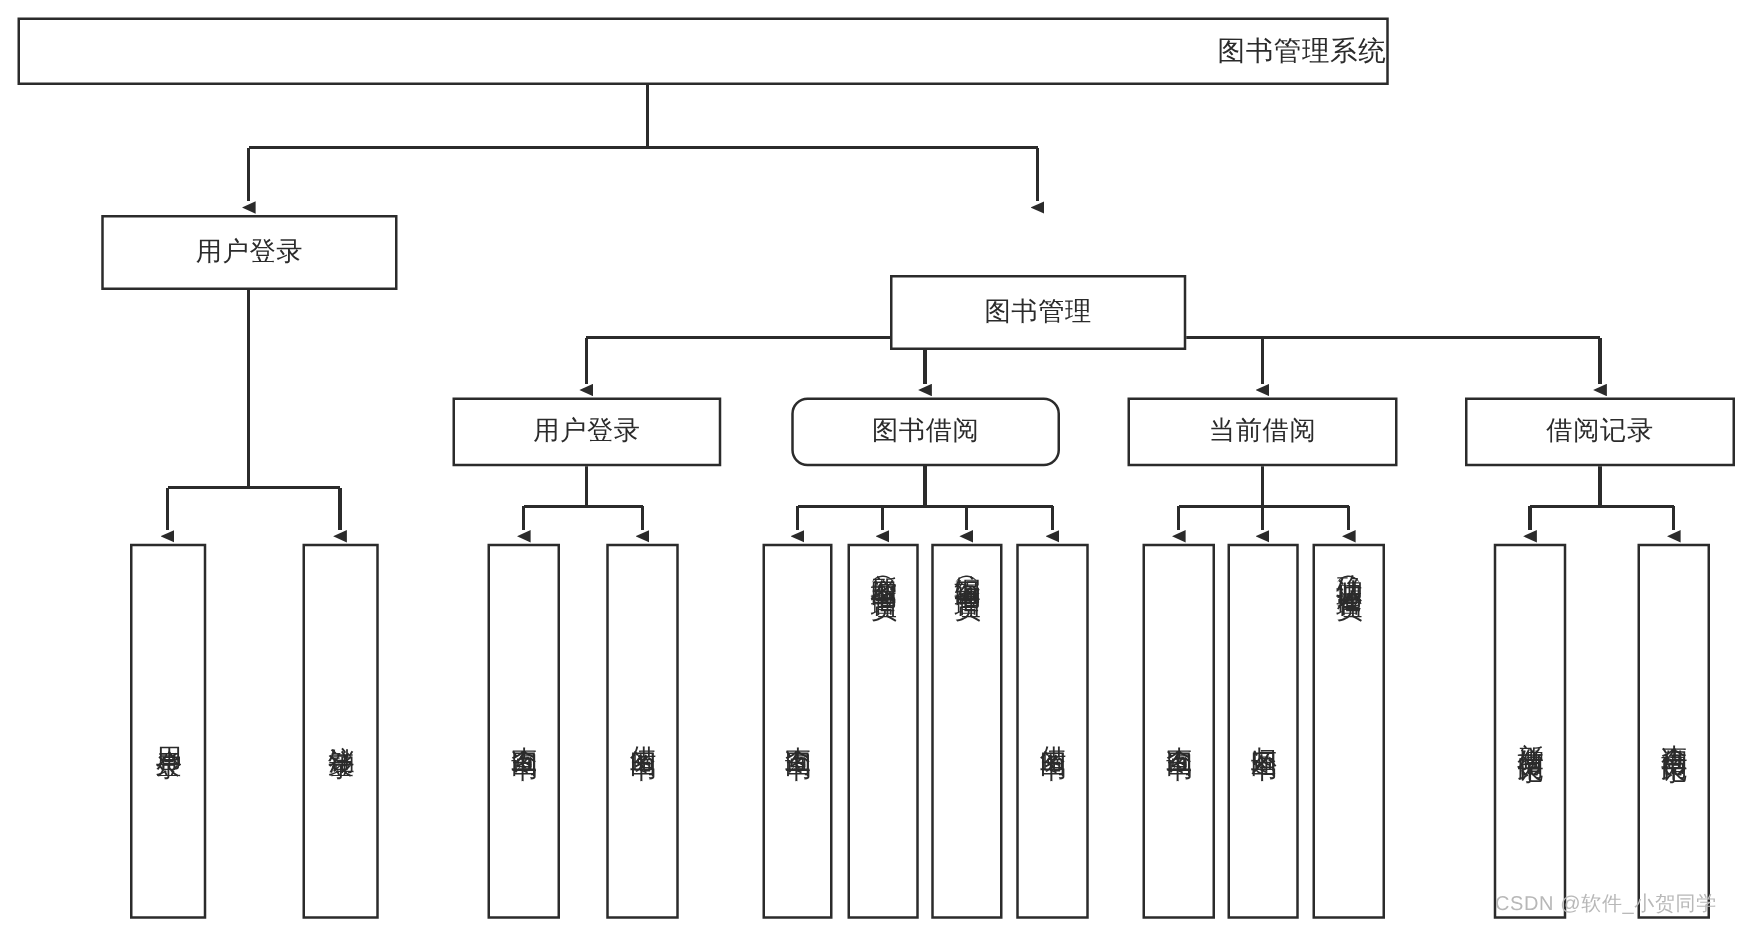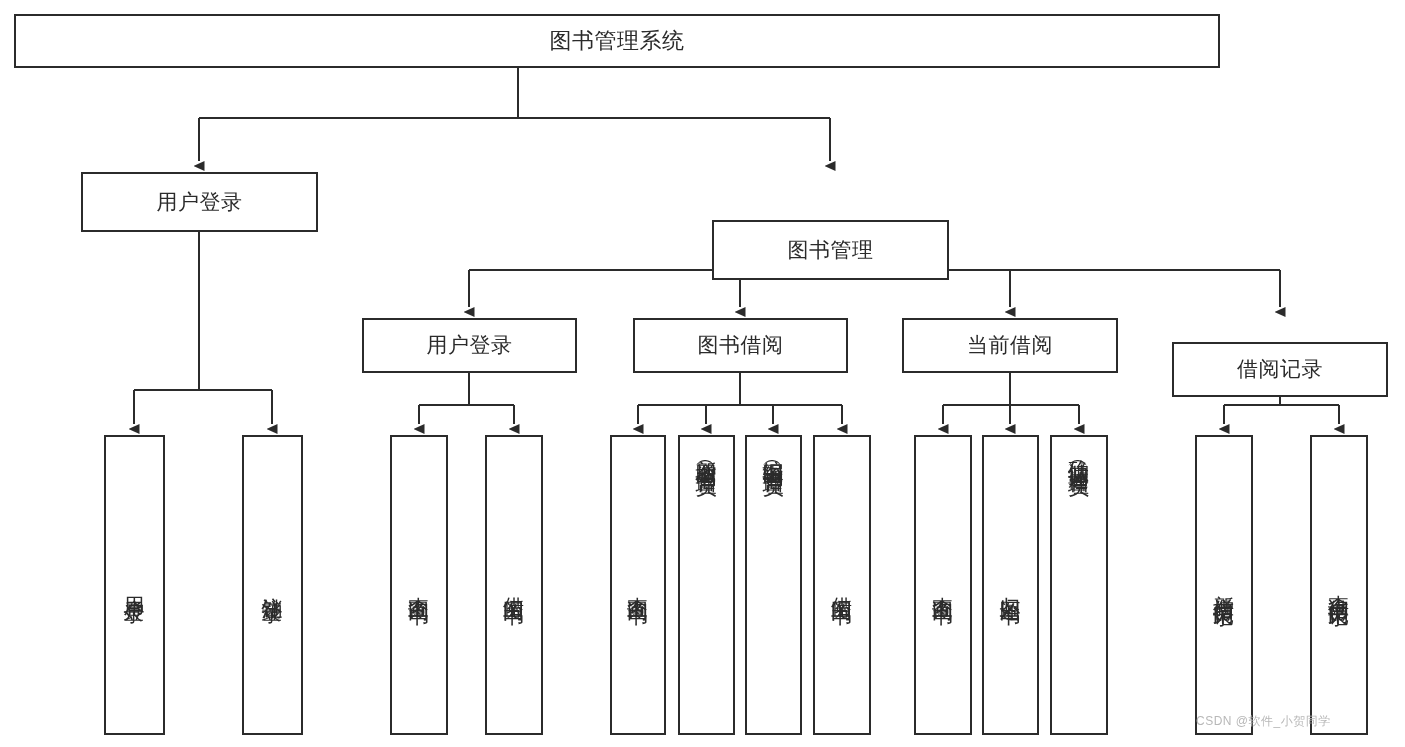--- a/index.html
+++ b/index.html
@@ -62,21 +62,21 @@
     line-height: 1;
     white-space: normal;
   }
   .node-box.vertical.centered {
     align-items: center;
     padding-top: 0;
   }
   .watermark {
     position: absolute;
     color: #b8b8b8;
-    font-size: 12px;
+    font-size: 16px;
     white-space: nowrap;
     letter-spacing: 0.5px;
     pointer-events: none;
   }
 </style>
 </head>
 <body>
 
 <div id="diagram-root">
 
@@ -117,39 +117,39 @@
         <line x1="1010" y1="405" x2="1010" y2="424" stroke="#2b2b2b" stroke-width="2.5" shape-rendering="crispEdges" marker-end="url(#arrowhead)"></line>
         <line x1="1079" y1="405" x2="1079" y2="424" stroke="#2b2b2b" stroke-width="2.5" shape-rendering="crispEdges" marker-end="url(#arrowhead)"></line>
         <line x1="1280" y1="373" x2="1280" y2="405" stroke="#2b2b2b" stroke-width="2.5" shape-rendering="crispEdges"></line>
         <line x1="1224" y1="405" x2="1339" y2="405" stroke="#2b2b2b" stroke-width="2.5" shape-rendering="crispEdges"></line>
         <line x1="1224" y1="405" x2="1224" y2="424" stroke="#2b2b2b" stroke-width="2.5" shape-rendering="crispEdges" marker-end="url(#arrowhead)"></line>
         <line x1="1339" y1="405" x2="1339" y2="424" stroke="#2b2b2b" stroke-width="2.5" shape-rendering="crispEdges" marker-end="url(#arrowhead)"></line>
       </g>
   </svg>
 
   <div id="nodes-layer">
-      <div class="node-box horizontal root" style="left: 14px; top: 14px; width: 1206px; height: 54px;">
+      <div class="node-box horizontal root" style="left: 14px; top: 14px; width: 1097px; height: 54px; justify-content: flex-end;">
         <span class="node-label">图书管理系统</span>
       </div>
       <div class="node-box horizontal" style="left: 81px; top: 172px; width: 237px; height: 60px;">
         <span class="node-label">用户登录</span>
       </div>
       <div class="node-box horizontal" style="left: 712px; top: 172px; width: 237px; height: 60px; margin-top: 48px;">
         <span class="node-label">图书管理</span>
       </div>
       <div class="node-box horizontal" style="left: 362px; top: 318px; width: 215px; height: 55px;">
         <span class="node-label">用户登录</span>
       </div>
-      <div class="node-box horizontal" style="left: 633px; top: 318px; width: 215px; height: 55px;">
+      <div class="node-box horizontal" style="left: 633px; top: 318px; width: 215px; height: 55px; border-radius: 13px;">
         <span class="node-label">图书借阅</span>
       </div>
       <div class="node-box horizontal" style="left: 902px; top: 318px; width: 216px; height: 55px;">
         <span class="node-label">当前借阅</span>
       </div>
-      <div class="node-box horizontal" style="left: 1172px; top: 318px; width: 216px; height: 55px; margin-top: 24px;">
+      <div class="node-box horizontal" style="left: 1172px; top: 318px; width: 216px; height: 55px;">
         <span class="node-label">借阅记录</span>
       </div>
       <div class="node-box vertical centered" style="left: 104px; top: 435px; width: 61px; height: 300px;">
         <span class="node-label">用户登录</span>
       </div>
       <div class="node-box vertical centered" style="left: 242px; top: 435px; width: 61px; height: 300px;">
         <span class="node-label">注销登录</span>
       </div>
       <div class="node-box vertical centered" style="left: 390px; top: 435px; width: 58px; height: 300px;">
         <span class="node-label">查询图书</span>

